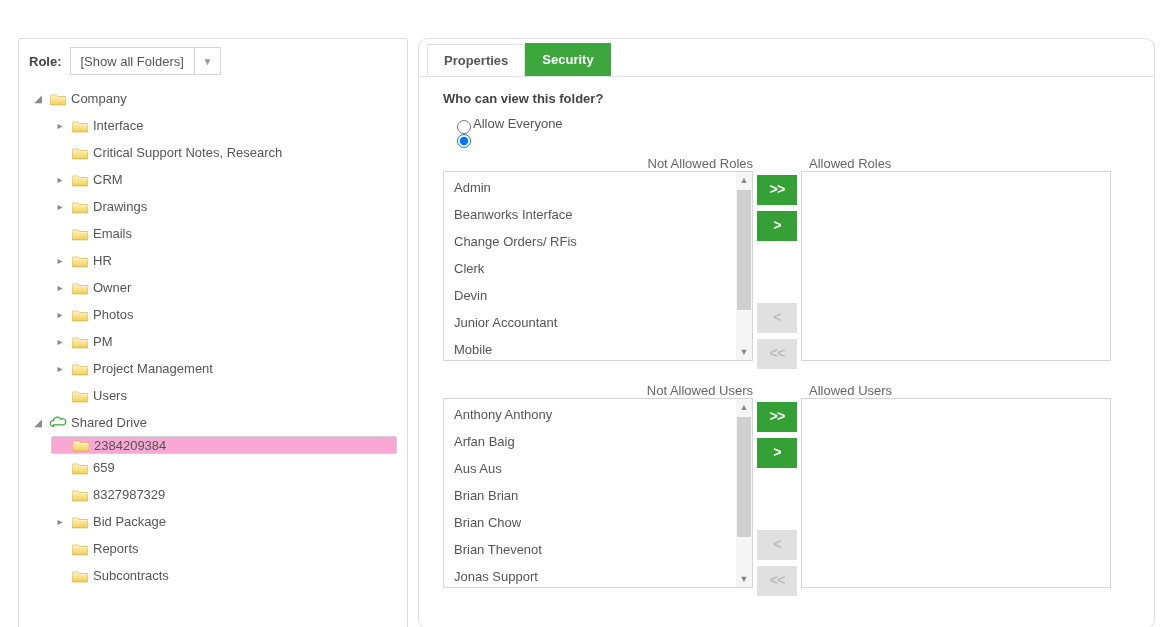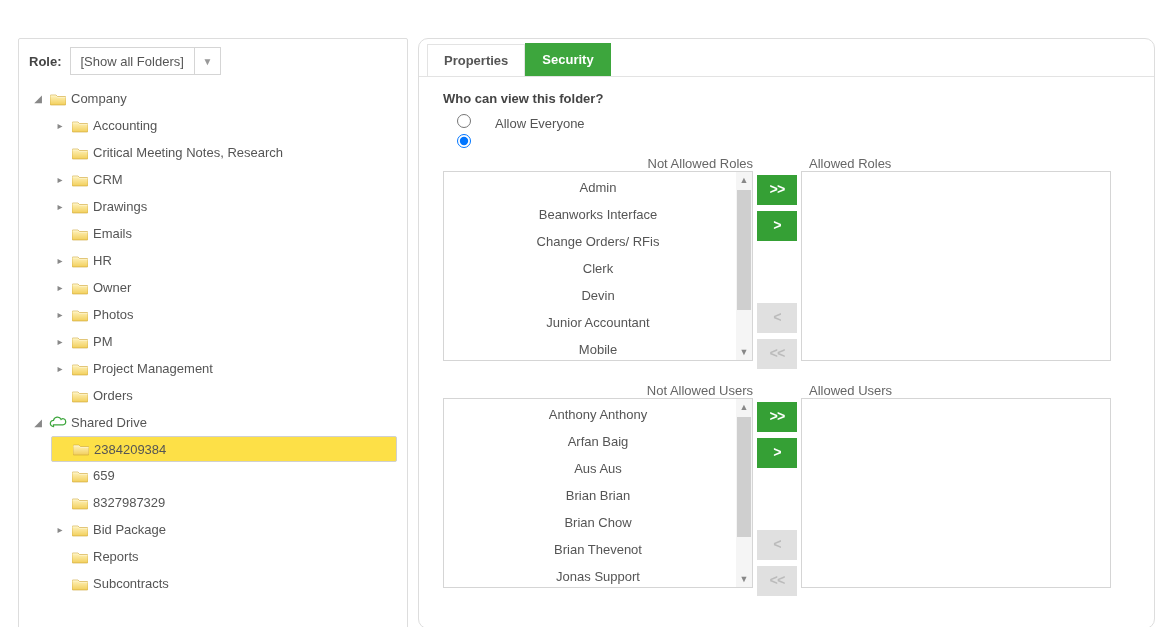--- a/index.html
+++ b/index.html
@@ -62,23 +62,23 @@
   .row {
     display: flex;
     align-items: center;
     height: 27px;
     gap: 4px;
     padding: 0 2px;
     border-radius: 2px;
     cursor: default;
   }
   .row.selected {
-    background: #fde047;
+    background: #f9a8d4;
     border: 1px solid #d0d0d0;
-    height: 26px;
+    height: 18px;
   }
   .toggle {
     width: 14px;
     text-align: center;
     color: #888;
     font-size: 10px;
     cursor: pointer;
   }
   .toggle.blank { visibility: hidden; }
   .icon {
@@ -119,32 +119,31 @@
     border: 1px solid #e3e3e3;
     border-bottom: none;
   }
   .content {
     padding: 14px 18px 8px 24px;
     flex: 1;
     overflow: auto;
   }
   .question { font-weight: bold; color: #444; margin-bottom: 8px; }
   .radios { margin-left: 14px; margin-bottom: 8px; }
-  .radio-row { display: flex; align-items: flex-start; gap: 24px; line-height: 20px; }
+  .radio-row { display: flex; align-items: flex-end; gap: 2px; line-height: 20px; }
   input[type=radio] { width: 14px; height: 14px; }
   .section-labels {
     display: flex;
     margin-top: 4px;
   }
   .lbl-left { width: 310px; padding-left: 4px; color: #666; text-align: right; }
   .lbl-right { margin-left: 56px; color: #666; }
   .transfer {
     display: flex;
     margin-bottom: 10px;
-    text-align: center;
   }
   .listbox {
     width: 310px;
     height: 190px;
     border: 1px solid #d5d5d5;
     position: relative;
     overflow: hidden;
     background: #fff;
   }
   .listbox .items {
@@ -240,33 +239,33 @@
             <ul>
               <li class="node">
                 <div class="row">
     <span class="toggle ">▸</span>
     <span class="icon">
                     <svg class="folder-svg" viewBox="0 0 16 14">
                       <path d="M1 3 h5 l1.5 1.5 H15 a1 1 0 0 1 1 1 V12 a1 1 0 0 1 -1 1 H1 a1 1 0 0 1 -1 -1 V4 a1 1 0 0 1 1 -1 Z" fill="url(#fgrad)" stroke="#cfa637" stroke-width="0.6"></path>
                       <path d="M0.5 4 H6 l1.5 1.5 H15.5" stroke="#fff8dc" stroke-width="0.5" fill="none"></path>
                     </svg>
                   </span>
-    <span class="label">Accounting</span>
-  </div>
-              </li>
-              <li class="node">
-                <div class="row">
-    <span class="toggle blank">▸</span>
-    <span class="icon">
-                    <svg class="folder-svg" viewBox="0 0 16 14">
-                      <path d="M1 3 h5 l1.5 1.5 H15 a1 1 0 0 1 1 1 V12 a1 1 0 0 1 -1 1 H1 a1 1 0 0 1 -1 -1 V4 a1 1 0 0 1 1 -1 Z" fill="url(#fgrad)" stroke="#cfa637" stroke-width="0.6"></path>
-                      <path d="M0.5 4 H6 l1.5 1.5 H15.5" stroke="#fff8dc" stroke-width="0.5" fill="none"></path>
-                    </svg>
-                  </span>
-    <span class="label">Critical Meeting Notes, Research</span>
+    <span class="label">Interface</span>
+  </div>
+              </li>
+              <li class="node">
+                <div class="row">
+    <span class="toggle blank">▸</span>
+    <span class="icon">
+                    <svg class="folder-svg" viewBox="0 0 16 14">
+                      <path d="M1 3 h5 l1.5 1.5 H15 a1 1 0 0 1 1 1 V12 a1 1 0 0 1 -1 1 H1 a1 1 0 0 1 -1 -1 V4 a1 1 0 0 1 1 -1 Z" fill="url(#fgrad)" stroke="#cfa637" stroke-width="0.6"></path>
+                      <path d="M0.5 4 H6 l1.5 1.5 H15.5" stroke="#fff8dc" stroke-width="0.5" fill="none"></path>
+                    </svg>
+                  </span>
+    <span class="label">Critical Support Notes, Research</span>
   </div>
               </li>
               <li class="node">
                 <div class="row">
     <span class="toggle ">▸</span>
     <span class="icon">
                     <svg class="folder-svg" viewBox="0 0 16 14">
                       <path d="M1 3 h5 l1.5 1.5 H15 a1 1 0 0 1 1 1 V12 a1 1 0 0 1 -1 1 H1 a1 1 0 0 1 -1 -1 V4 a1 1 0 0 1 1 -1 Z" fill="url(#fgrad)" stroke="#cfa637" stroke-width="0.6"></path>
                       <path d="M0.5 4 H6 l1.5 1.5 H15.5" stroke="#fff8dc" stroke-width="0.5" fill="none"></path>
                     </svg>
@@ -360,21 +359,21 @@
               </li>
               <li class="node">
                 <div class="row">
     <span class="toggle blank">▸</span>
     <span class="icon">
                     <svg class="folder-svg" viewBox="0 0 16 14">
                       <path d="M1 3 h5 l1.5 1.5 H15 a1 1 0 0 1 1 1 V12 a1 1 0 0 1 -1 1 H1 a1 1 0 0 1 -1 -1 V4 a1 1 0 0 1 1 -1 Z" fill="url(#fgrad)" stroke="#cfa637" stroke-width="0.6"></path>
                       <path d="M0.5 4 H6 l1.5 1.5 H15.5" stroke="#fff8dc" stroke-width="0.5" fill="none"></path>
                     </svg>
                   </span>
-    <span class="label">Orders</span>
+    <span class="label">Users</span>
   </div>
               </li>
             </ul>
           </li>
           <li class="node">
             <div class="row">
     <span class="toggle ">◢</span>
     <span class="icon">
                 <svg class="cloud-svg" viewBox="0 0 20 14">
                   <path d="M5 11 a3.5 3.5 0 0 1 0-7 a4.5 4.5 0 0 1 8.5-1 a3 3 0 0 1 5 2.5 a3 3 0 0 1 -3 3.5 H5 Z" fill="none" stroke="#3da63d" stroke-width="1.4"></path>

